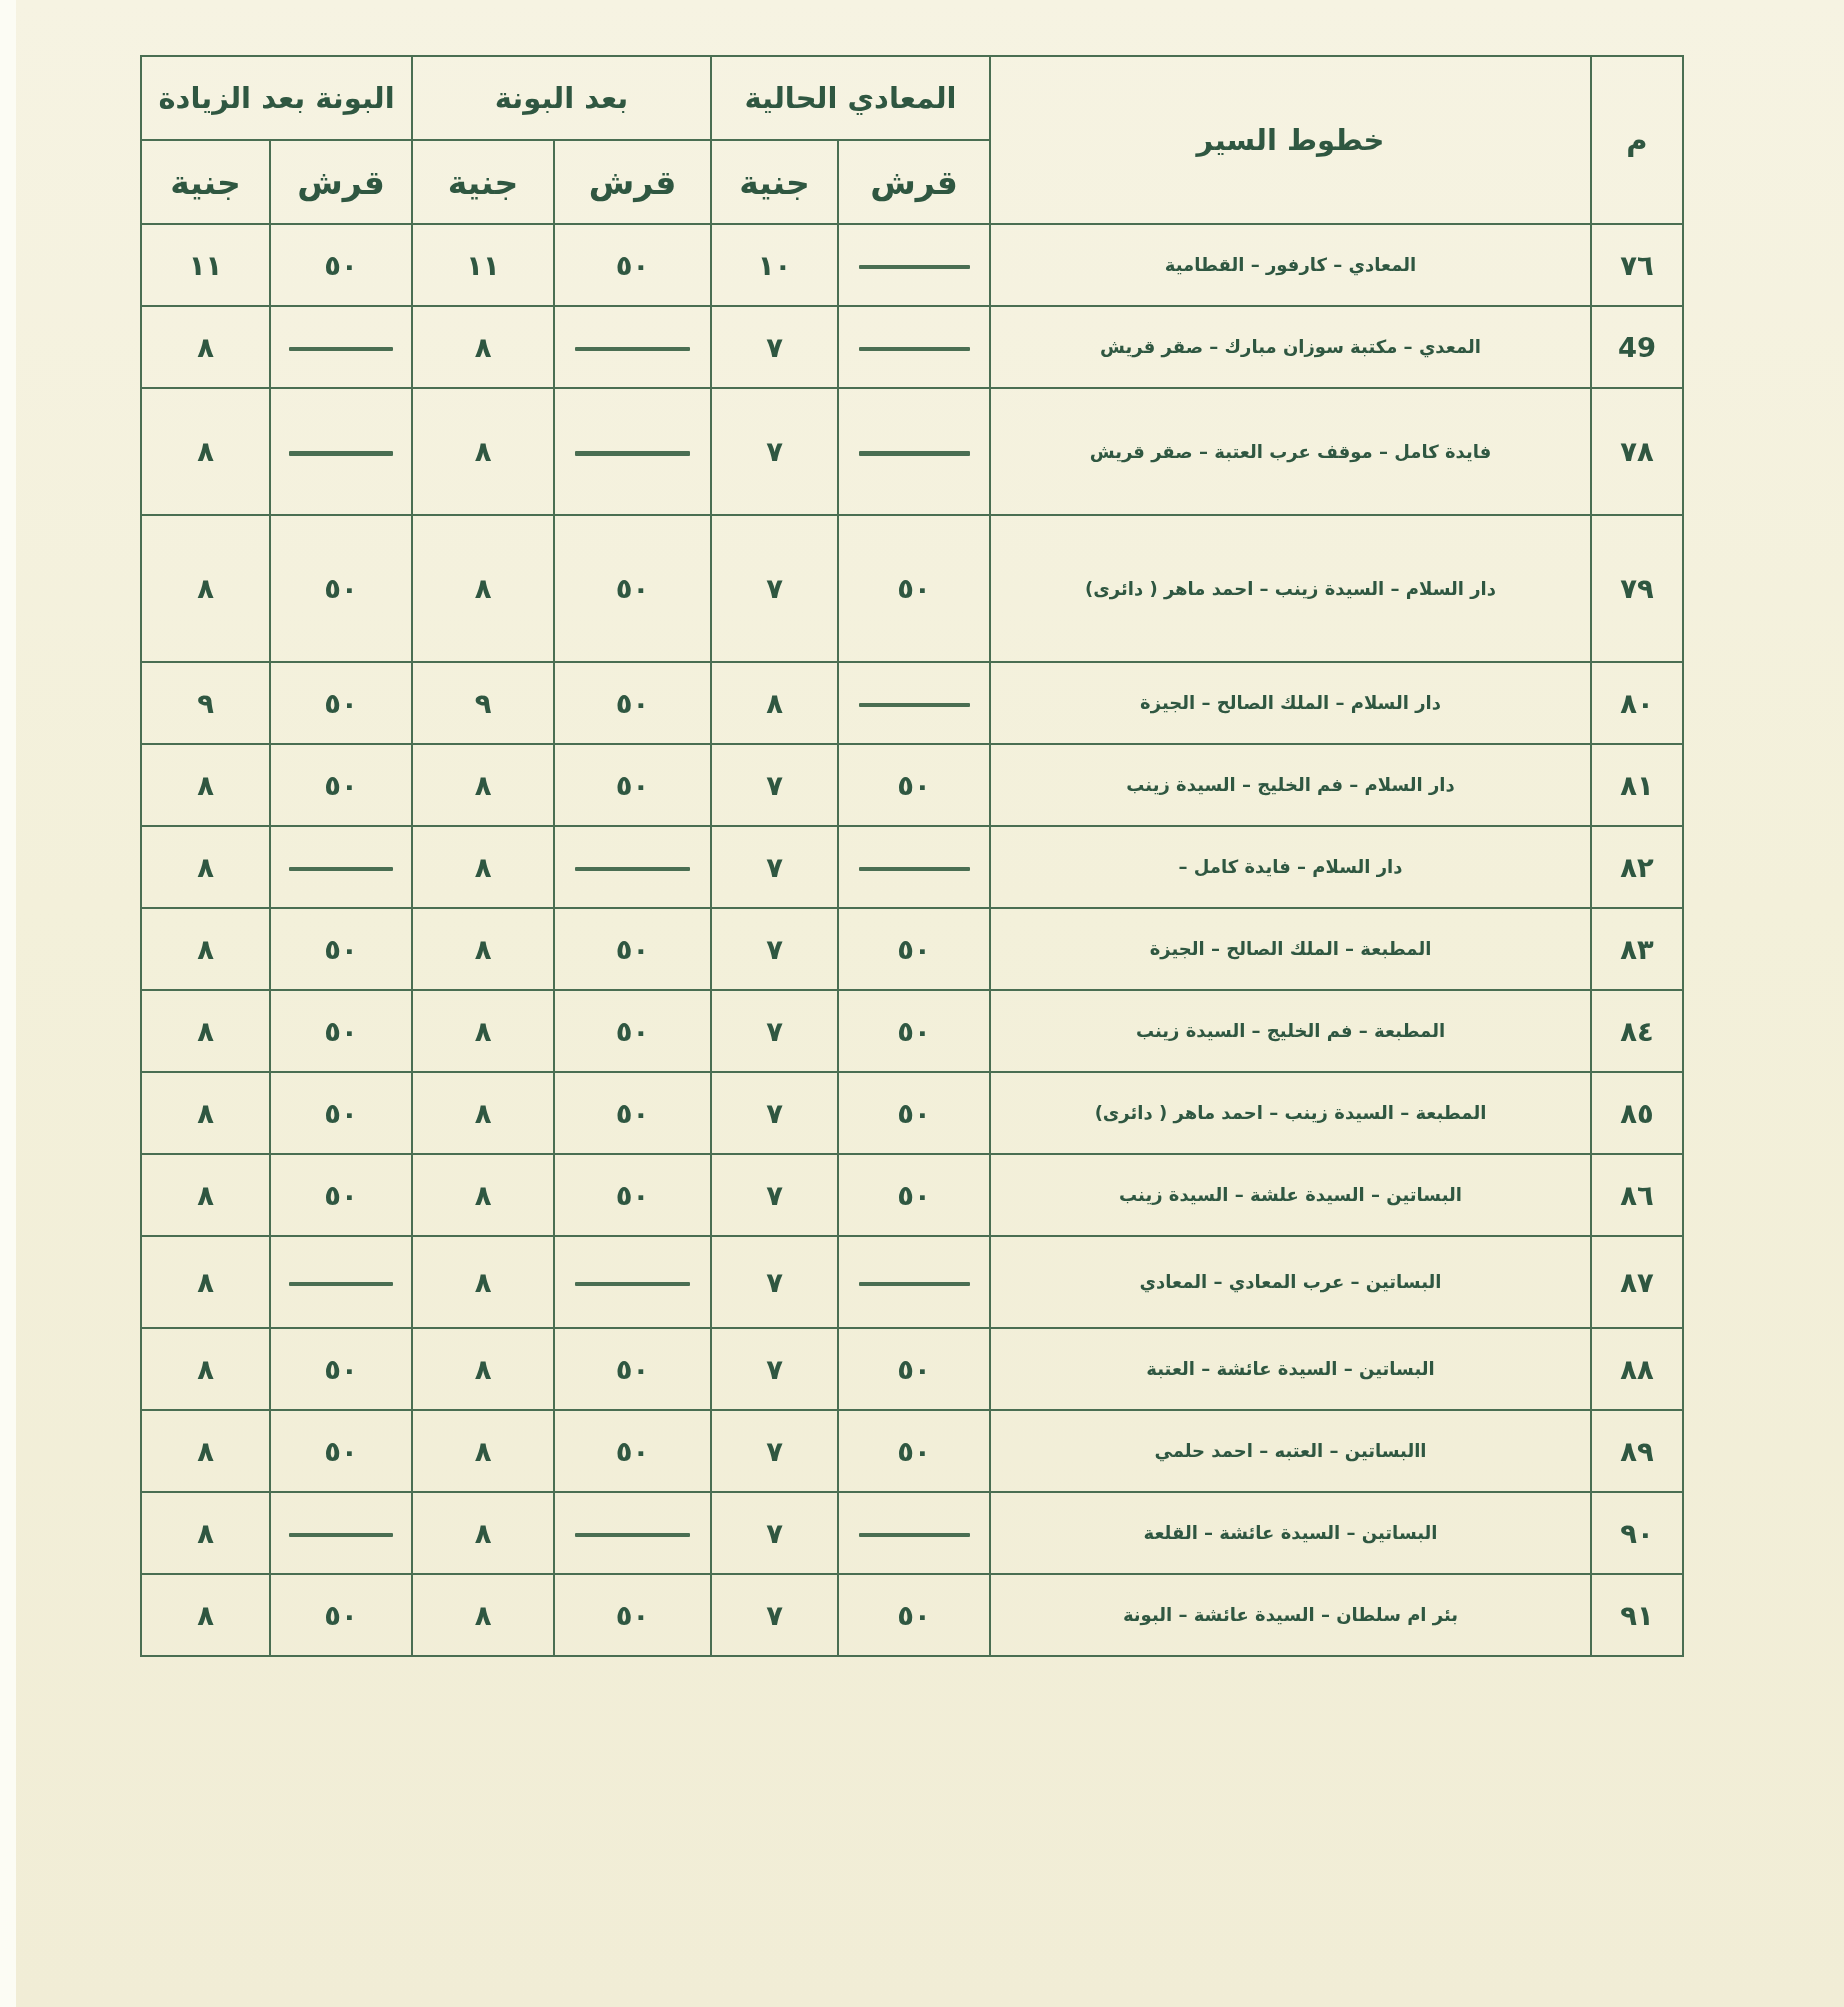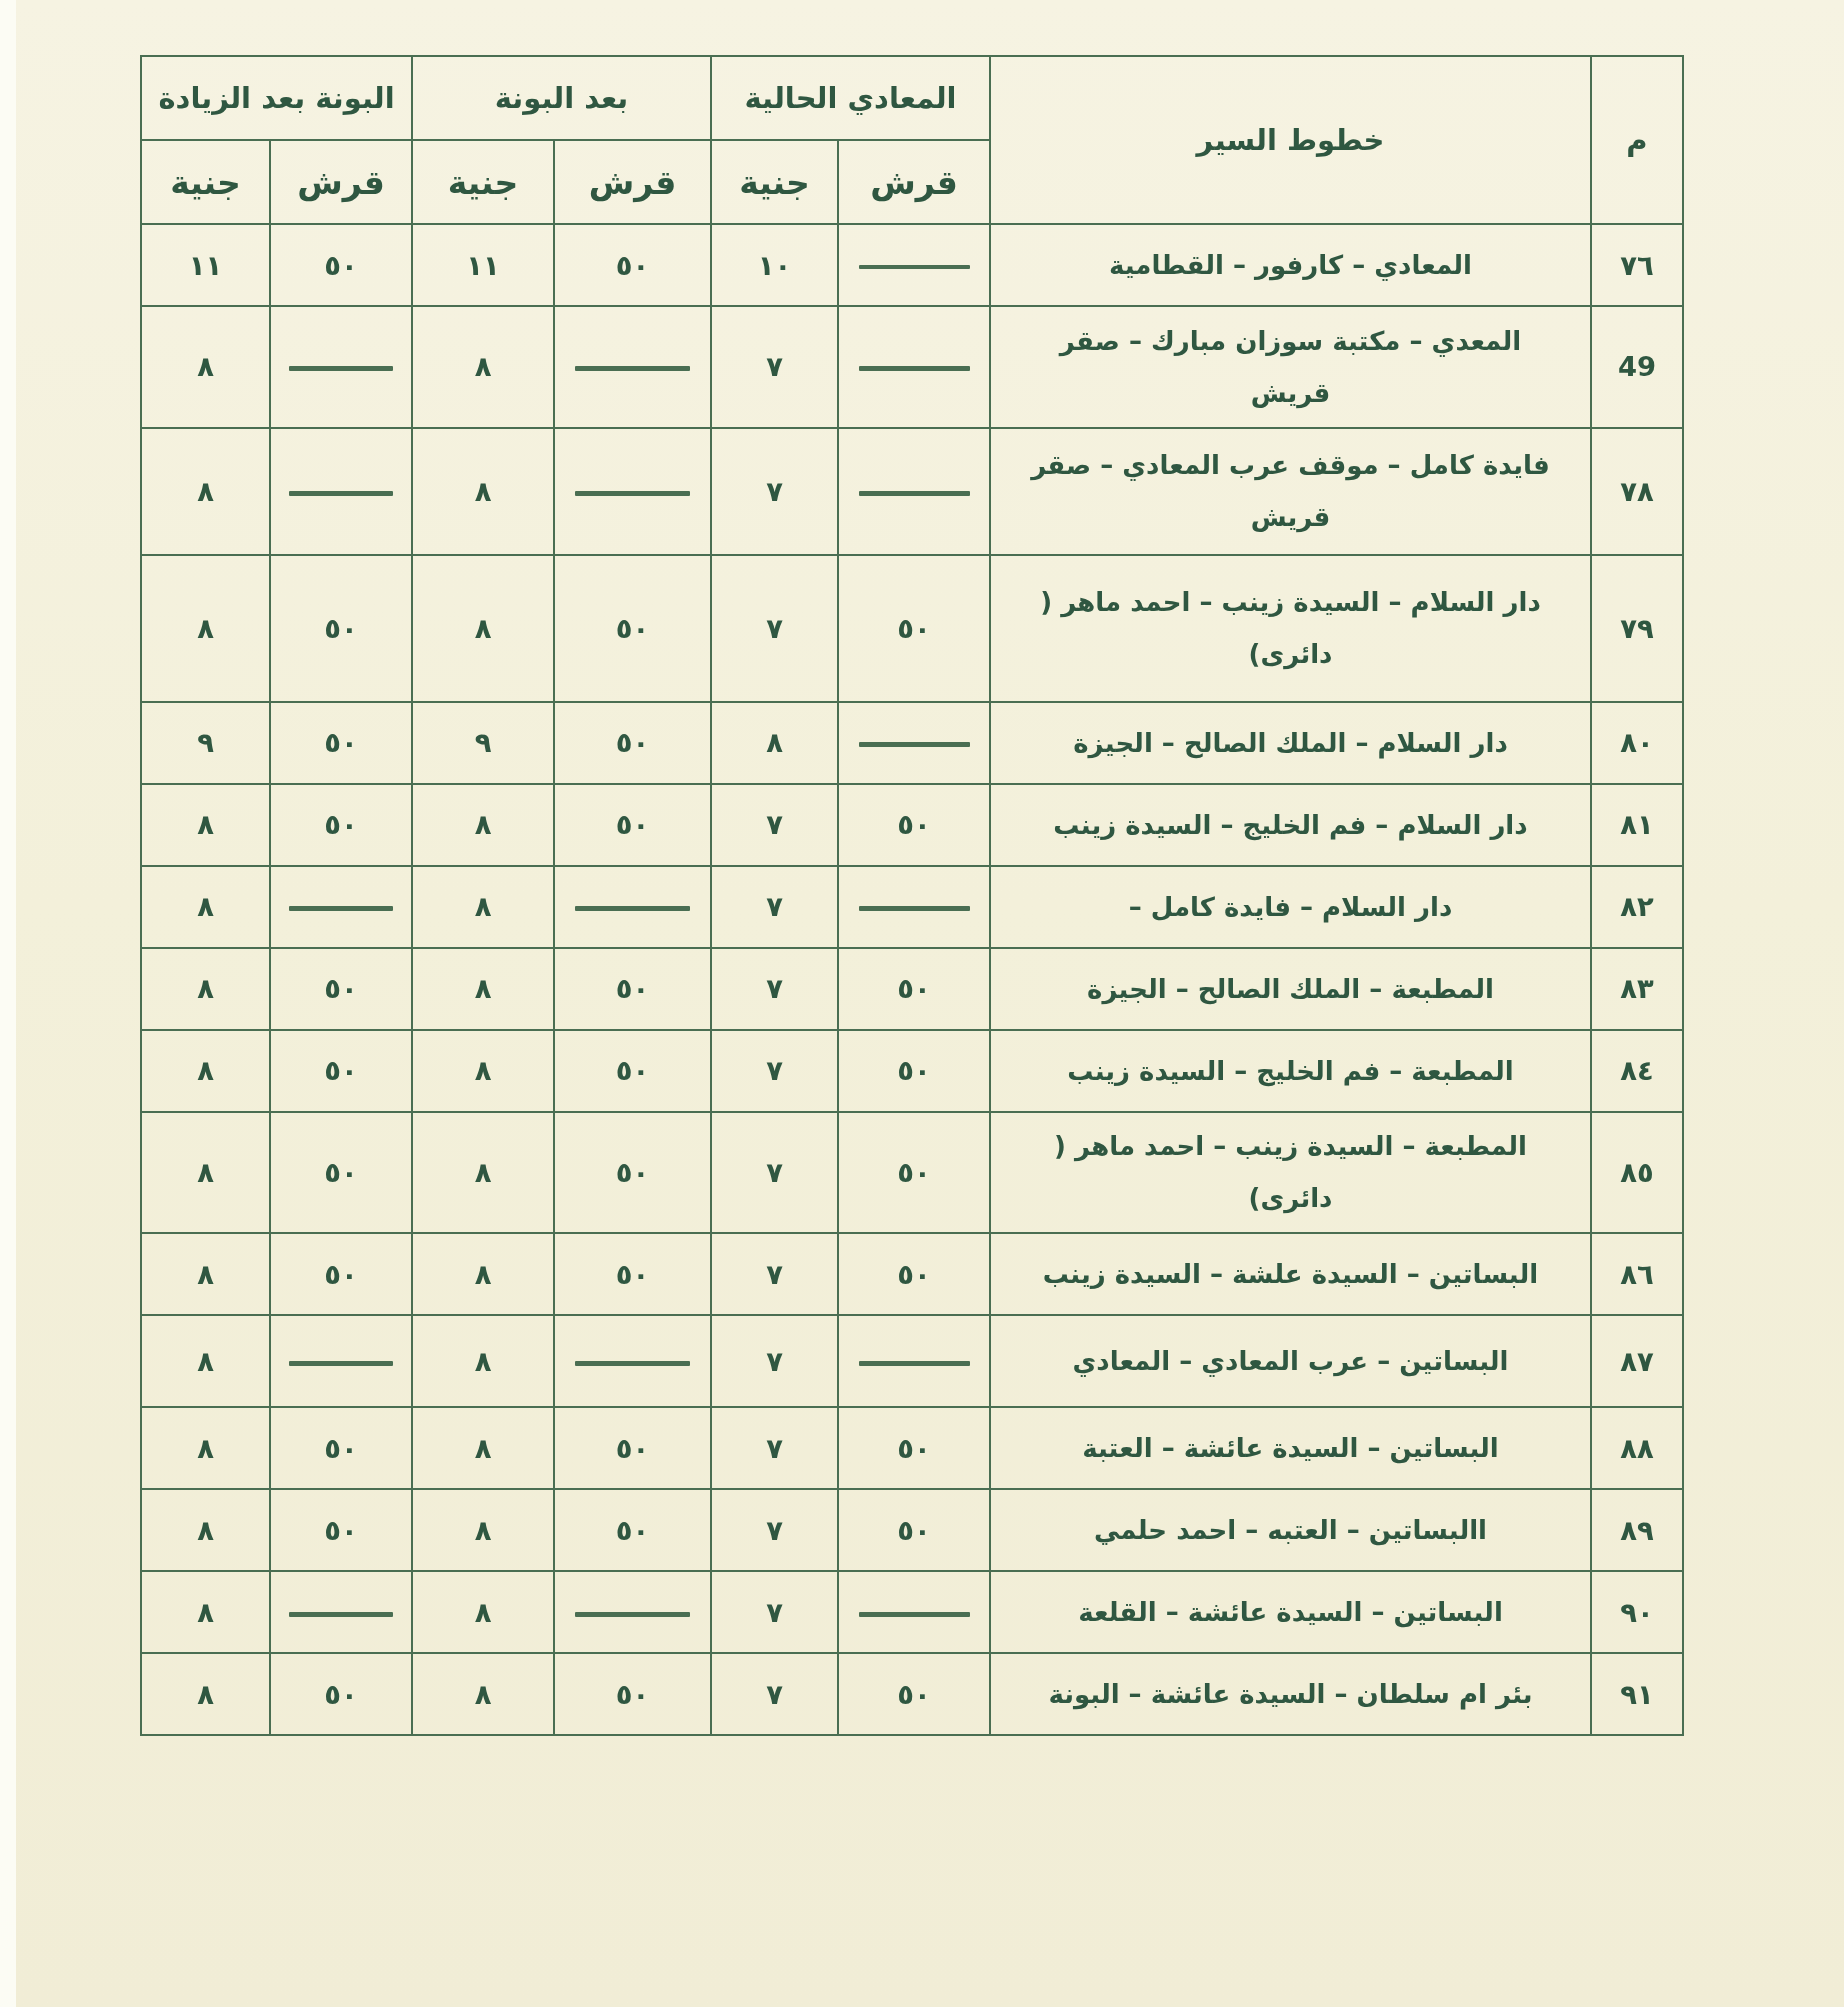--- a/index.html
+++ b/index.html
@@ -30,21 +30,21 @@
     background:transparent;
   }
   .fare-table thead th{font-size:29px;height:82px;letter-spacing:0.5px;text-align:center;}
   .fare-table thead tr.subhead th{font-size:33px;height:82px;}
   .fare-table tbody tr{height:82px;}
   .fare-table tbody tr:nth-child(3){height:127px;}
   .fare-table tbody tr:nth-child(4){height:147px;}
   .fare-table tbody tr:nth-child(12){height:92px;}
   .fare-table td.num{font-size:27.4px;}
   .fare-table td.route{
-    font-size:26px;padding:7.8px 33px;line-height:2.0;
+    font-size:18px;padding:7.8px 33px;line-height:2.0;
   }
   .dash{
     display:inline-block;width:74%;max-width:129px;height:4.9px;
     background:#4a6e52;border-radius:1px;vertical-align:middle;
   }
 </style>
 </head>
 <body>
 
 <div class="page">
@@ -94,21 +94,21 @@
           <td class="route">المعدي – مكتبة سوزان مبارك – صقر قريش</td>
           <td class="num"><span class="dash"></span></td>
           <td class="num">٧</td>
           <td class="num"><span class="dash"></span></td>
           <td class="num">٨</td>
           <td class="num"><span class="dash"></span></td>
           <td class="num">٨</td>
         </tr>
         <tr>
           <td class="num">٧٨</td>
-          <td class="route">فايدة كامل – موقف عرب المعادي – صقر قريش</td>
+          <td class="route">فايدة كامل – موقف عرب العتبة – صقر قريش</td>
           <td class="num"><span class="dash"></span></td>
           <td class="num">٧</td>
           <td class="num"><span class="dash"></span></td>
           <td class="num">٨</td>
           <td class="num"><span class="dash"></span></td>
           <td class="num">٨</td>
         </tr>
         <tr>
           <td class="num">٧٩</td>
           <td class="route">دار السلام – السيدة زينب – احمد ماهر ( دائرى)</td>

